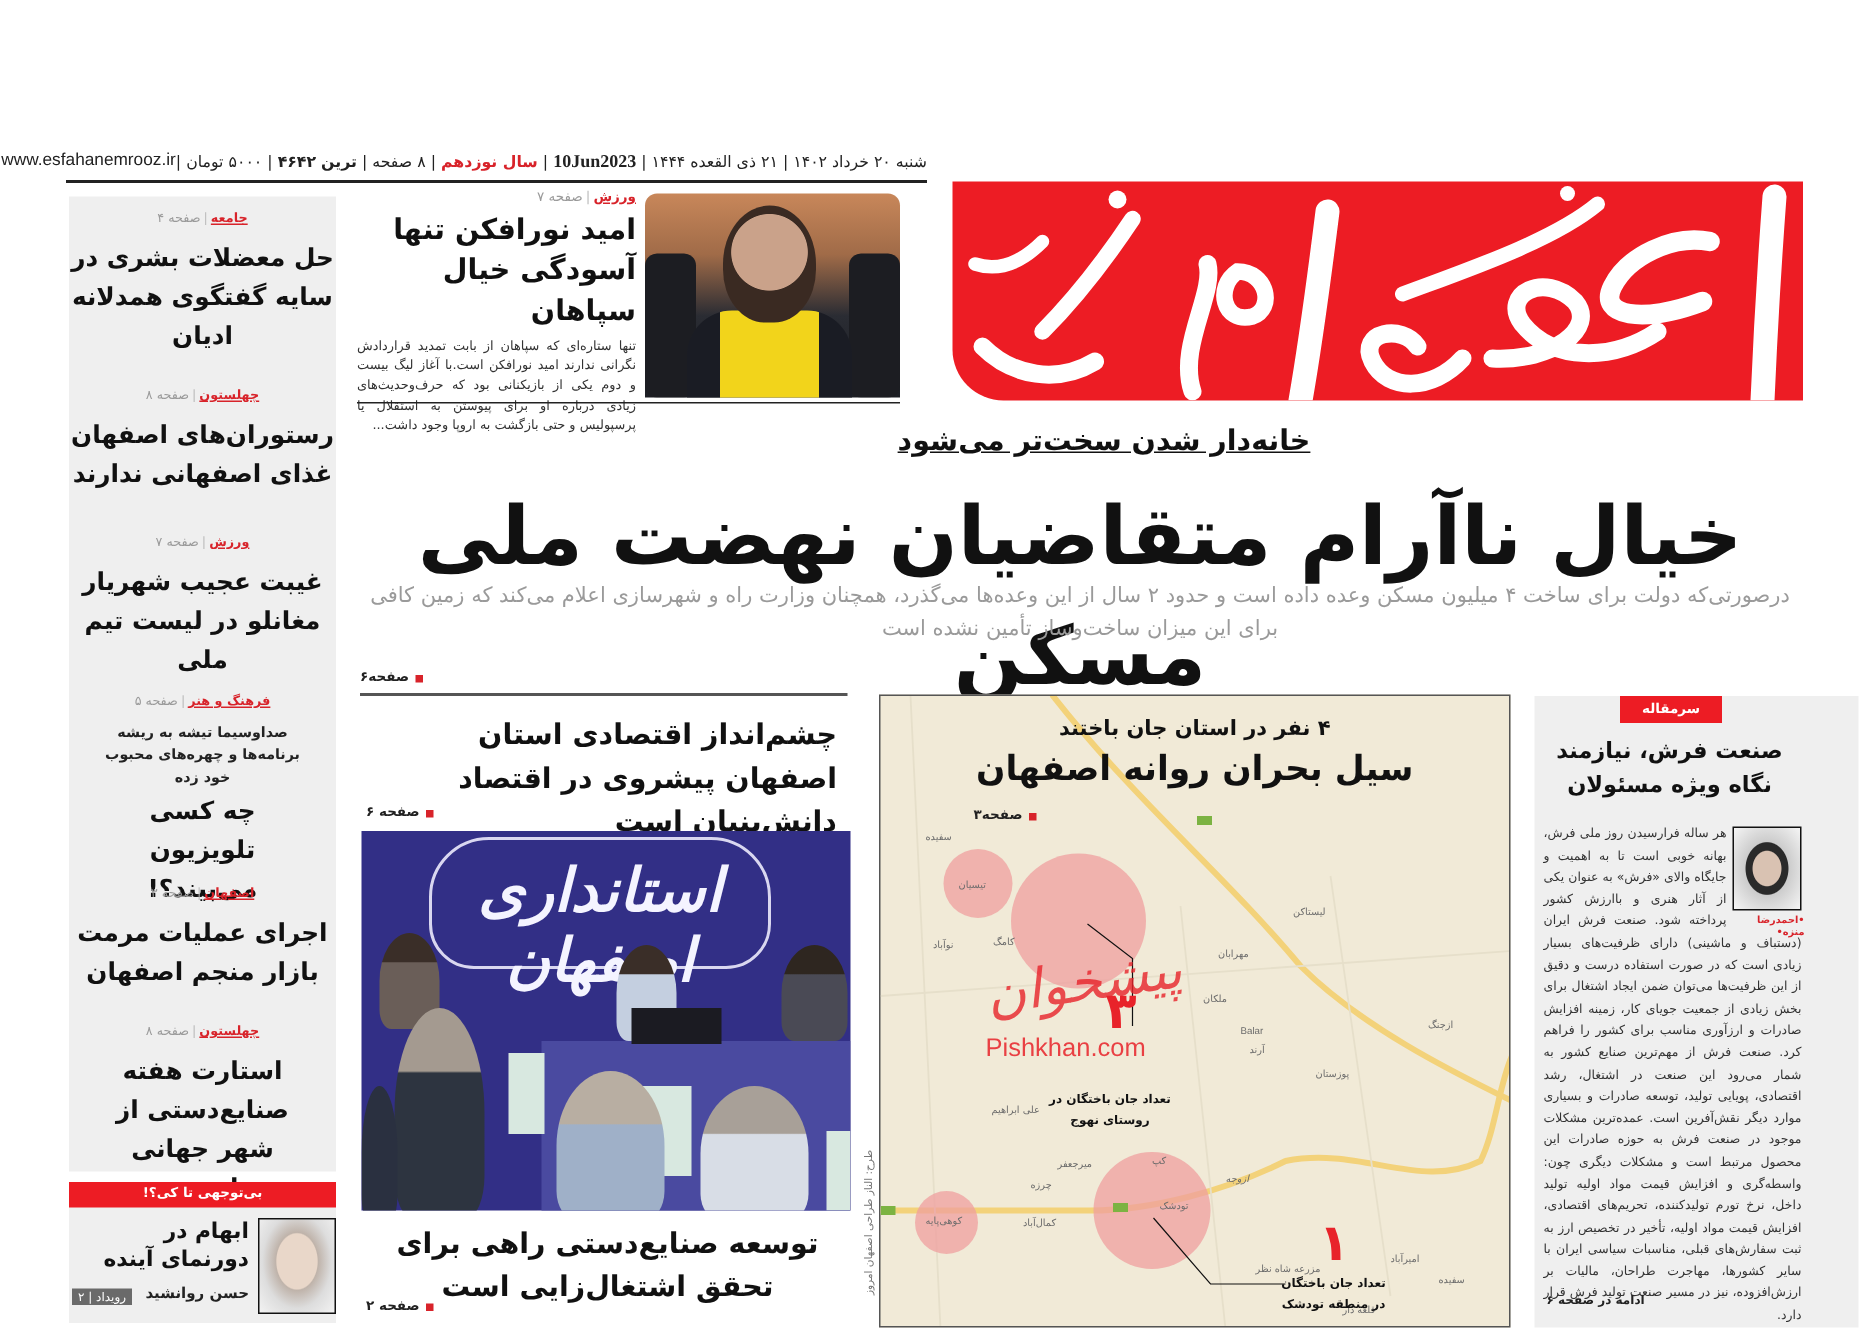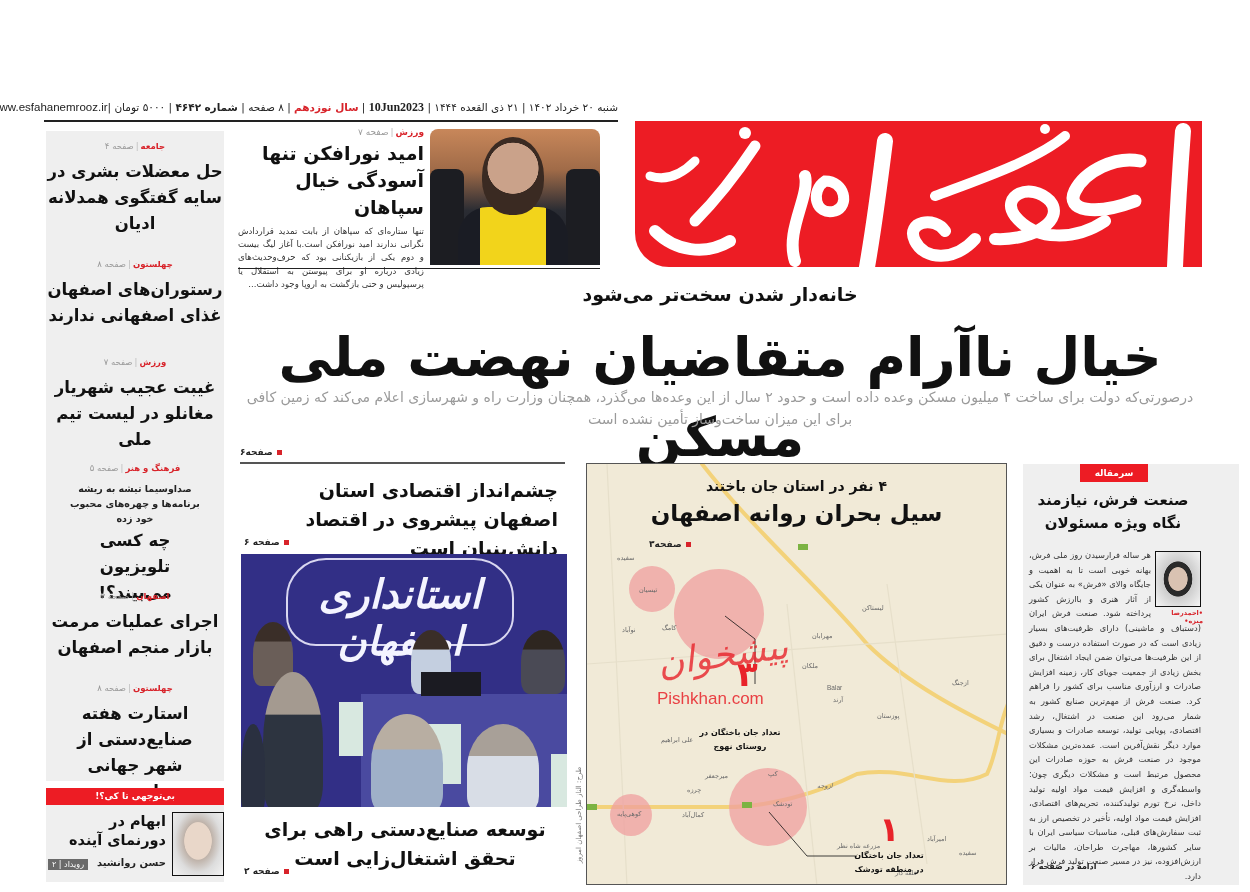--- a/index.html
+++ b/index.html
@@ -19,42 +19,42 @@
 
   
   .sport { left: 238px; top: 127px; width: 362px; height: 142px; }
   .sport-photo { position: absolute; right: 0; top: 2px; width: 170px; height: 136px; border-radius: 8px 8px 0 0; overflow: hidden; background: linear-gradient(180deg,#c8875a 0%, #a06b48 30%, #2a2c33 60%, #1c1e24 100%); }
   .sport-photo .head { position: absolute; left: 52px; top: 8px; width: 62px; height: 78px; border-radius: 50% 50% 45% 45%; background: radial-gradient(circle at 50% 40%, #caa28a 0 45%, #3a2a22 46% 100%); }
   .sport-photo .jersey { position: absolute; left: 28px; top: 78px; width: 110px; height: 70px; border-radius: 30px 30px 0 0; background: linear-gradient(90deg,#1a1c24 0 20%, #f2d41b 20% 80%, #1a1c24 80% 100%); }
   .sport-photo .seat-l { position: absolute; left: 0; top: 40px; width: 34px; height: 96px; background: #1c1d22; border-radius: 8px; }
   .sport-photo .seat-r { position: absolute; right: 0; top: 40px; width: 34px; height: 96px; background: #1c1d22; border-radius: 8px; }
   .sport-text { position: absolute; left: 0; top: 0; width: 186px; text-align: right; }
   .kicker { font-size: 9px; color: #9a9a9a; }
-  .kicker .sec { color: #d8232a; font-weight: bold; }
+  .kicker .sec { color: #d8232a; font-weight: bold; text-decoration: underline; }
   .kicker .bar { color: #bbb; margin: 0 2px; }
   .sport-title { font-size: 19px; font-weight: bold; line-height: 27px; margin-top: 3px; }
   .sport-body { font-size: 8.6px; line-height: 13.2px; color: #333; margin-top: 4px; text-align: justify; }
   .sport-rule { left: 238px; top: 268px; width: 362px; height: 1px; background: #222; }
 
   
   .leftcol { left: 46px; top: 131px; width: 178px; height: 650px; background: #efefef; }
   .lblock { position: absolute; left: 0; width: 178px; text-align: center; }
   .lblock .kicker { font-size: 8.5px; }
   .lblock .title { font-size: 16.5px; font-weight: bold; line-height: 26px; margin-top: 8px; }
   .lblock .sub { font-size: 9.5px; font-weight: bold; line-height: 15px; margin-top: 8px; color: #222; }
 
   .bottombox { left: 46px; top: 788px; width: 178px; height: 94px; background: #efefef; }
   .bottombox .redbar { position: absolute; left: 0; top: 0; width: 178px; height: 17px; background: #ed1c24; color: #fff; font-size: 9px; text-align: center; line-height: 17px; font-weight: bold; }
   .bottombox .portrait { position: absolute; right: 0; top: 24px; width: 52px; height: 64px; border: 1.5px solid #111; background: radial-gradient(ellipse at 50% 45%, #e9d7c9 0 38%, #bfb3aa 40%, #ddd 65%, #f3f3f3 100%); }
   .bottombox .btitle { position: absolute; right: 58px; top: 24px; width: 110px; text-align: right; font-size: 14.5px; font-weight: bold; line-height: 19px; }
   .bottombox .author { position: absolute; right: 58px; top: 69px; font-size: 10px; font-weight: bold; color: #222; }
   .bottombox .tag { position: absolute; left: 2px; top: 71px; background: #6a6a6a; color: #fff; font-size: 8px; padding: 1px 4px; }
 
   
-  .overline { left: 240px; top: 283px; width: 960px; text-align: center; font-size: 19px; font-weight: bold; }
+  .overline { left: 256px; top: 283px; width: 960px; text-align: center; font-size: 19px; font-weight: bold; text-decoration: underline; }
   .headline { left: 240px; top: 318px; width: 960px; text-align: center; font-size: 54px; font-weight: bold; line-height: 80px; letter-spacing: -1px; }
   .lede { left: 240px; top: 386px; width: 960px; text-align: center; font-size: 14px; line-height: 22px; color: #9a9a9a; }
   .page-ref { font-size: 9px; font-weight: bold; color: #222; display: flex; align-items: center; gap: 4px; }
   .page-ref .sq { width: 5px; height: 5px; background: #d8232a; display: inline-block; }
   .mainref { left: 240px; top: 447px; }
 
   
   .econ-rule { left: 240px; top: 462px; width: 325px; height: 2px; background: #555; }
   .econ-title { left: 240px; top: 476px; width: 318px; text-align: right; font-size: 19px; font-weight: bold; line-height: 29px; }
   .econref { left: 244px; top: 537px; }
@@ -96,21 +96,21 @@
 </head>
 <body>
 
 <div class="abs dateline rtl">
   <span>
     <span>شنبه ۲۰ خرداد ۱۴۰۲</span> |
     <span>۲۱ ذی القعده ۱۴۴۴</span> |
     <b style="font-family:'Liberation Serif',serif;font-size:12px;">10Jun2023</b> |
     <span class="red">سال نوزدهم</span> |
     <span>۸ صفحه</span> |
-    <b>شماره</b>
+    <b>ترین</b>
     <b>۴۶۴۲</b> |
     <span>۵۰۰۰ تومان</span> |
   </span>
   <span class="url">www.esfahanemrooz.ir</span>
 </div>
 <div class="abs dateline-rule"></div>
 
 <div class="abs logo">
   <svg width="567" height="146" viewBox="0 0 567 146">
     <g fill="none" stroke="#ffffff" stroke-linecap="round">

